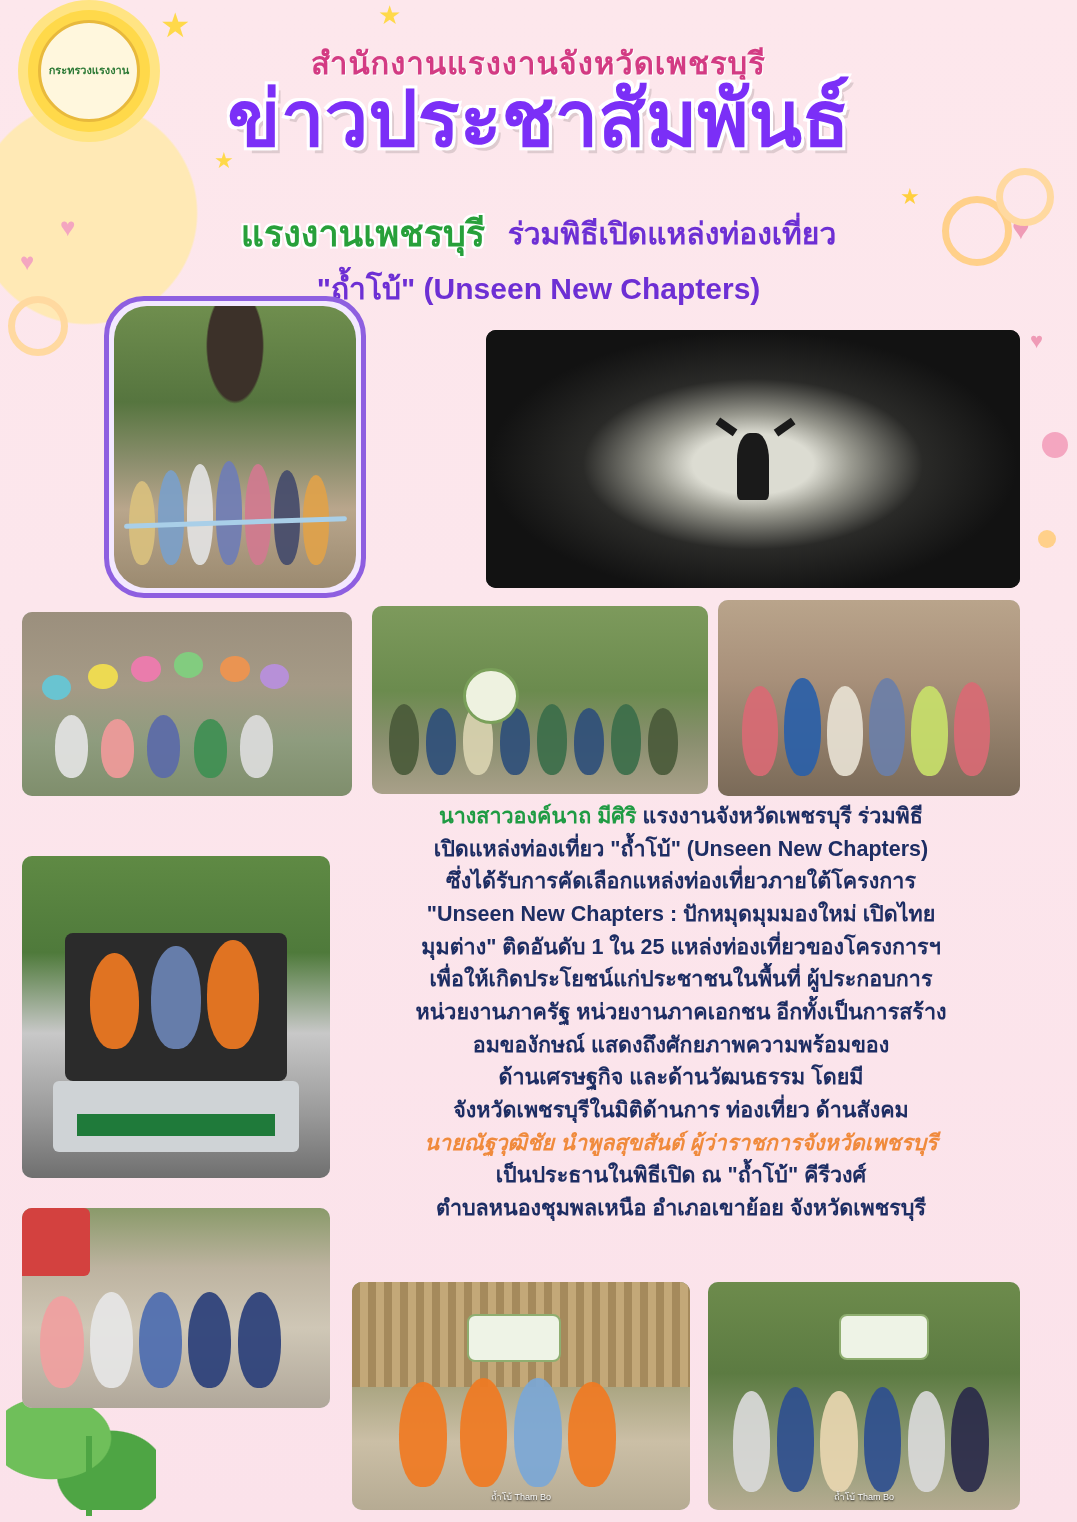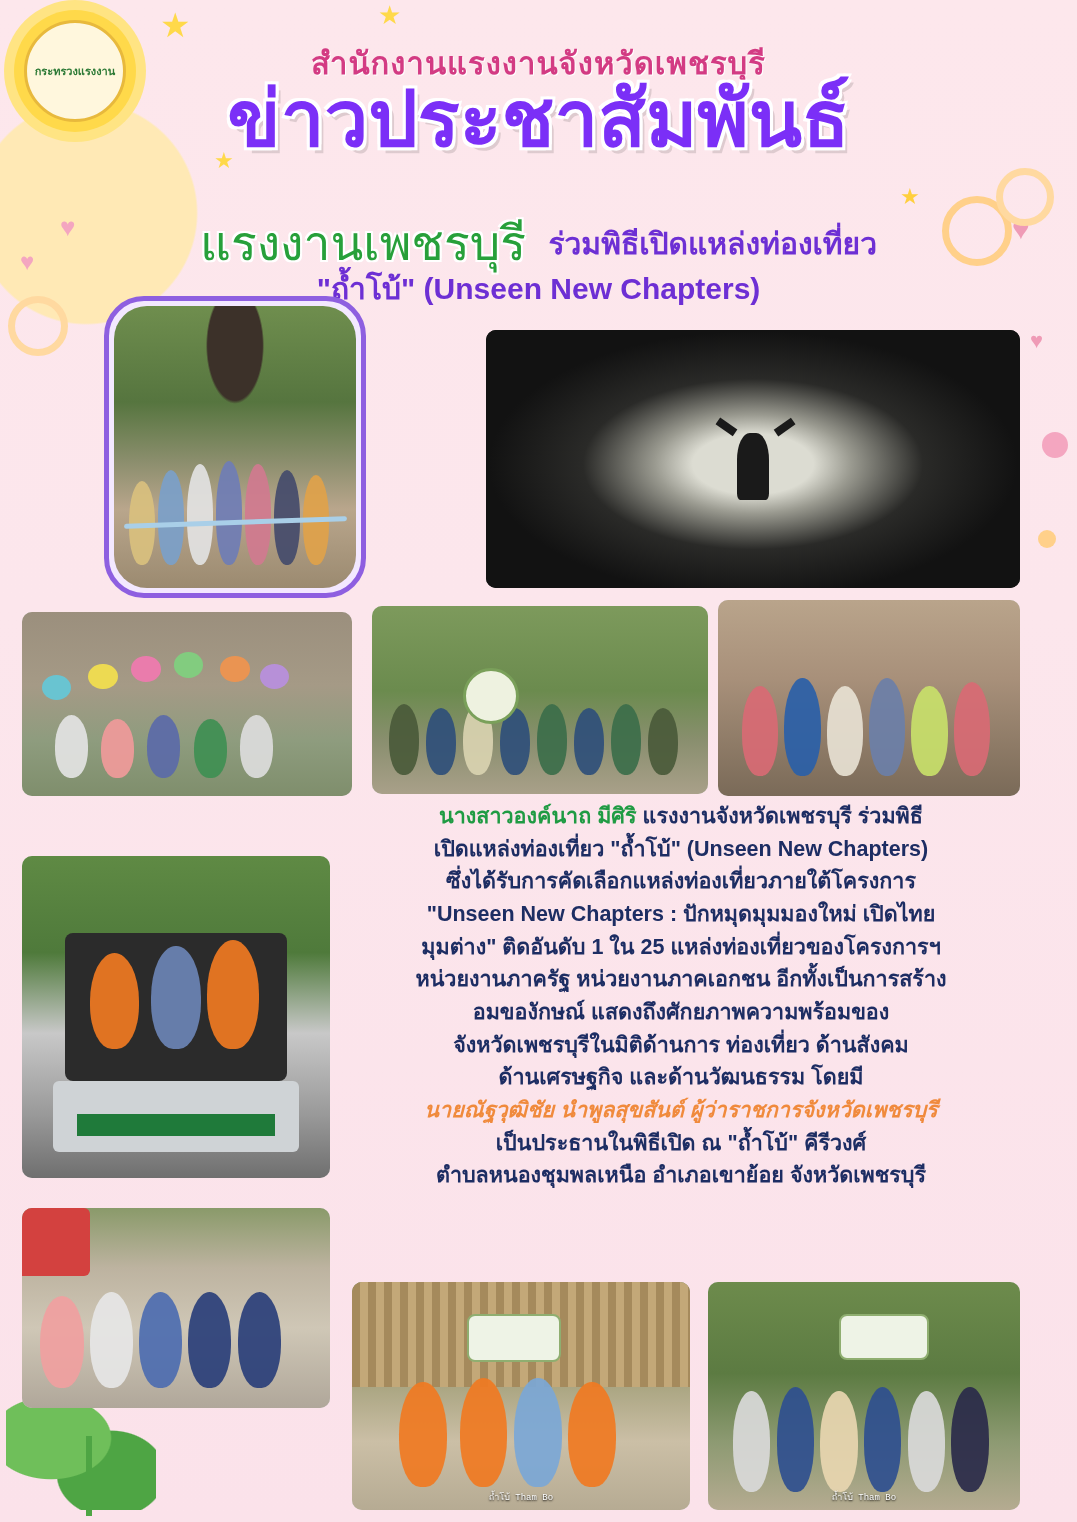--- a/index.html
+++ b/index.html
@@ -17,23 +17,24 @@
       linear-gradient(180deg,#fde7ec 0%, #fce6ec 40%, #fbe2ea 100%);
   }
   
   .doodle{position:absolute;pointer-events:none;}
   .star{color:#ffd94a;font-size:34px;line-height:1;}
   .heart{color:#ef9bb6;font-size:30px;line-height:1;}
   .ring{border:7px solid #ffd08a;border-radius:50%;}
   .blob{border-radius:50%;}
   
   .sun{
-    position:absolute;left:14px;top:10px;width:122px;height:122px;
+    position:absolute;left:28px;top:10px;width:122px;height:122px;
     background:#ffd94a;border-radius:50%;
     box-shadow:0 0 0 10px #ffe483;
+    font-family:Liberation Mono, monospace;
   }
   .sun-inner{
     position:absolute;left:50%;top:50%;transform:translate(-50%,-50%);
     width:96px;height:96px;border-radius:50%;
     background:#fff7dd;border:3px solid #e8b93c;
     display:flex;align-items:center;justify-content:center;
     overflow:hidden;
   }
   .sun-emblem{font-size:11px;color:#2d7a36;text-align:center;line-height:1.1;font-weight:bold;}
   .seal{
@@ -60,21 +61,21 @@
     line-height:1;
     text-shadow:
       3px 3px 0 #fff, -3px -3px 0 #fff, 3px -3px 0 #fff, -3px 3px 0 #fff,
       5px 6px 0 rgba(0,0,0,.12);
   }
   .sub-row{
     position:absolute;left:0;right:0;top:205px;text-align:center;
   }
   .sub-green{
     display:inline-block;
-    font-size:48px;font-weight:normal;color:#27a03a;
+    font-size:36px;font-weight:bold;color:#27a03a;
     text-shadow:2px 2px 0 #fff,-2px -2px 0 #fff,2px -2px 0 #fff,-2px 2px 0 #fff;
     vertical-align:middle;
   }
   .sub-purple{
     display:inline-block;margin-left:18px;
     font-size:30px;font-weight:bold;color:#6d2fd4;
     vertical-align:middle;
   }
   .sub-purple2{
     position:absolute;left:0;right:0;top:265px;text-align:center;
@@ -83,21 +84,21 @@
   
   .photo{
     position:absolute;overflow:hidden;background:#cfcfcf;
   }
   .photo .ph-inner{position:absolute;inset:0;}
   .framed{
     border:5px solid #8e5fe0;border-radius:40px;padding:5px;background:#f3e8ff;
     box-sizing:border-box;
   }
   .framed .ph-inner{border-radius:33px;inset:5px;}
-  .rounded{border-radius:10px;font-family:Liberation Mono, monospace;}
+  .rounded{border-radius:10px;}
   .cap{
     position:absolute;left:0;right:0;bottom:6px;text-align:center;
     font-size:9px;color:#fff;text-shadow:0 1px 2px #000;
   }
   
   .p-group1{background:
      radial-gradient(ellipse at 50% 14%, #3c3129 0 16%, transparent 17%),
      linear-gradient(180deg,#6f8e4e 0%, #56753f 34%, #8b8e6d 55%, #b9a68c 72%, #9b8a70 100%);}
   .p-cave{background:
      radial-gradient(ellipse at 50% 52%, #dcdcd2 0 16%, #9a9a90 26%, #2a2a28 45%, #121212 70%),
@@ -277,22 +278,23 @@
   </div>
 
   <div class="body-text">
     <span class="ln">
       <span class="g">นางสาวองค์นาถ มีศิริ</span><span> แรงงานจังหวัดเพชรบุรี ร่วมพิธี</span>
     </span>
     <span class="ln">เปิดแหล่งท่องเที่ยว "ถ้ำโบ้" (Unseen New Chapters)</span>
     <span class="ln">ซึ่งได้รับการคัดเลือกแหล่งท่องเที่ยวภายใต้โครงการ</span>
     <span class="ln">"Unseen New Chapters : ปักหมุดมุมมองใหม่ เปิดไทย</span>
     <span class="ln">มุมต่าง" ติดอันดับ 1 ใน 25 แหล่งท่องเที่ยวของโครงการฯ</span>
+    <span class="ln">เพื่อให้เกิดประโยชน์แก่ประชาชนในพื้นที่ ผู้ประกอบการ</span>
     <span class="ln">หน่วยงานภาครัฐ หน่วยงานภาคเอกชน อีกทั้งเป็นการสร้าง</span>
     <span class="ln">อมของักษณ์ แสดงถึงศักยภาพความพร้อมของ</span>
+    <span class="ln">ด้านเศรษฐกิจ และด้านวัฒนธรรม โดยมี</span>
     <span class="ln">จังหวัดเพชรบุรีในมิติด้านการ ท่องเที่ยว ด้านสังคม</span>
-    <span class="ln">ด้านเศรษฐกิจ และด้านวัฒนธรรม โดยมี</span>
     <span class="ln o">นายณัฐวุฒิชัย นำพูลสุขสันต์ ผู้ว่าราชการจังหวัดเพชรบุรี</span>
     <span class="ln">เป็นประธานในพิธีเปิด ณ "ถ้ำโบ้" คีรีวงศ์</span>
     <span class="ln">ตำบลหนองชุมพลเหนือ อำเภอเขาย้อย จังหวัดเพชรบุรี</span>
   </div>
 
 </div>
 
 </body></html>

